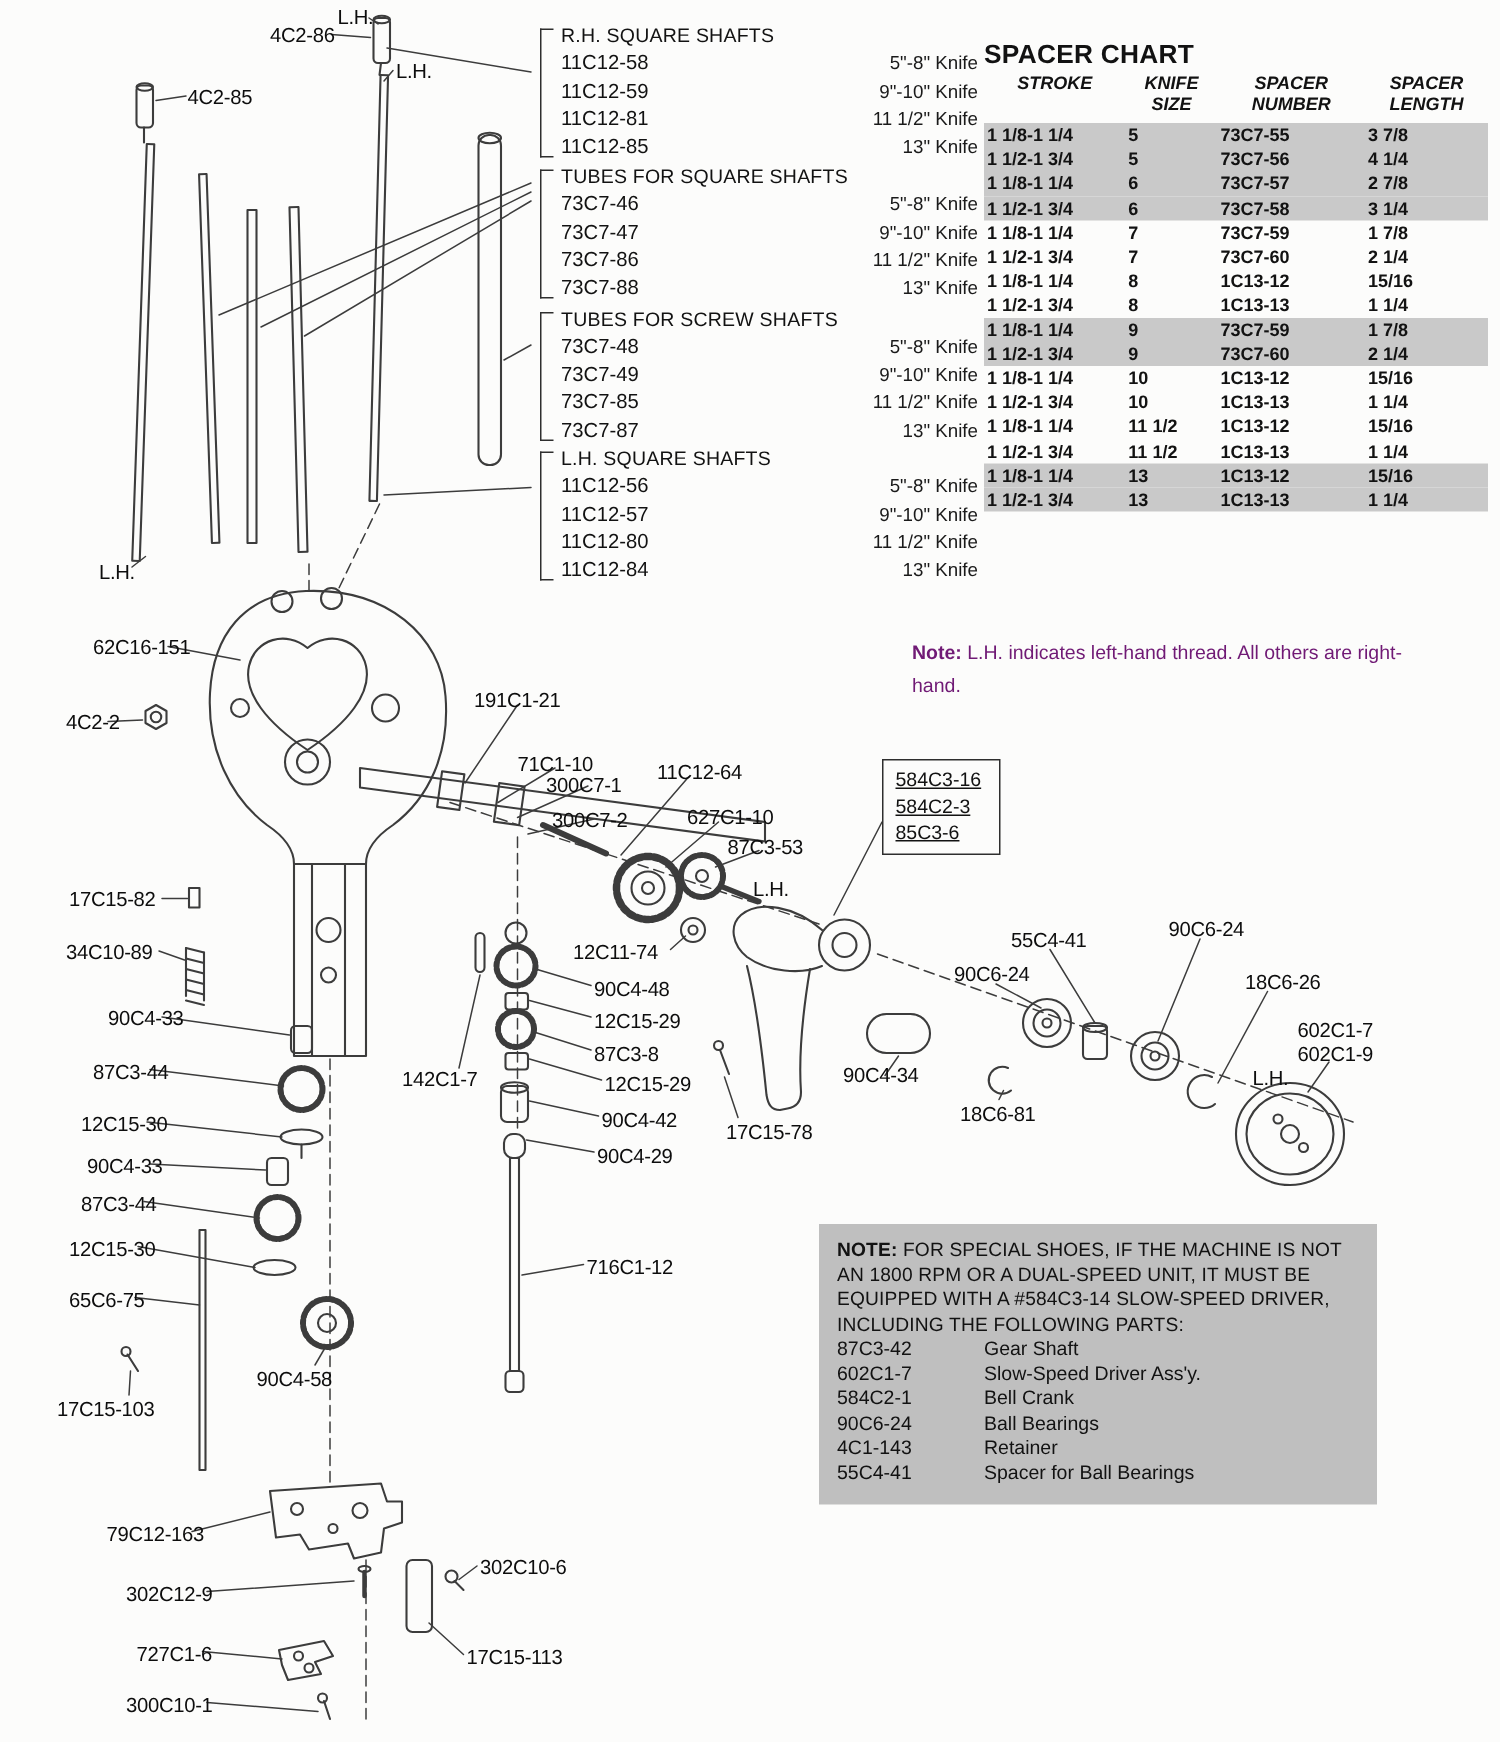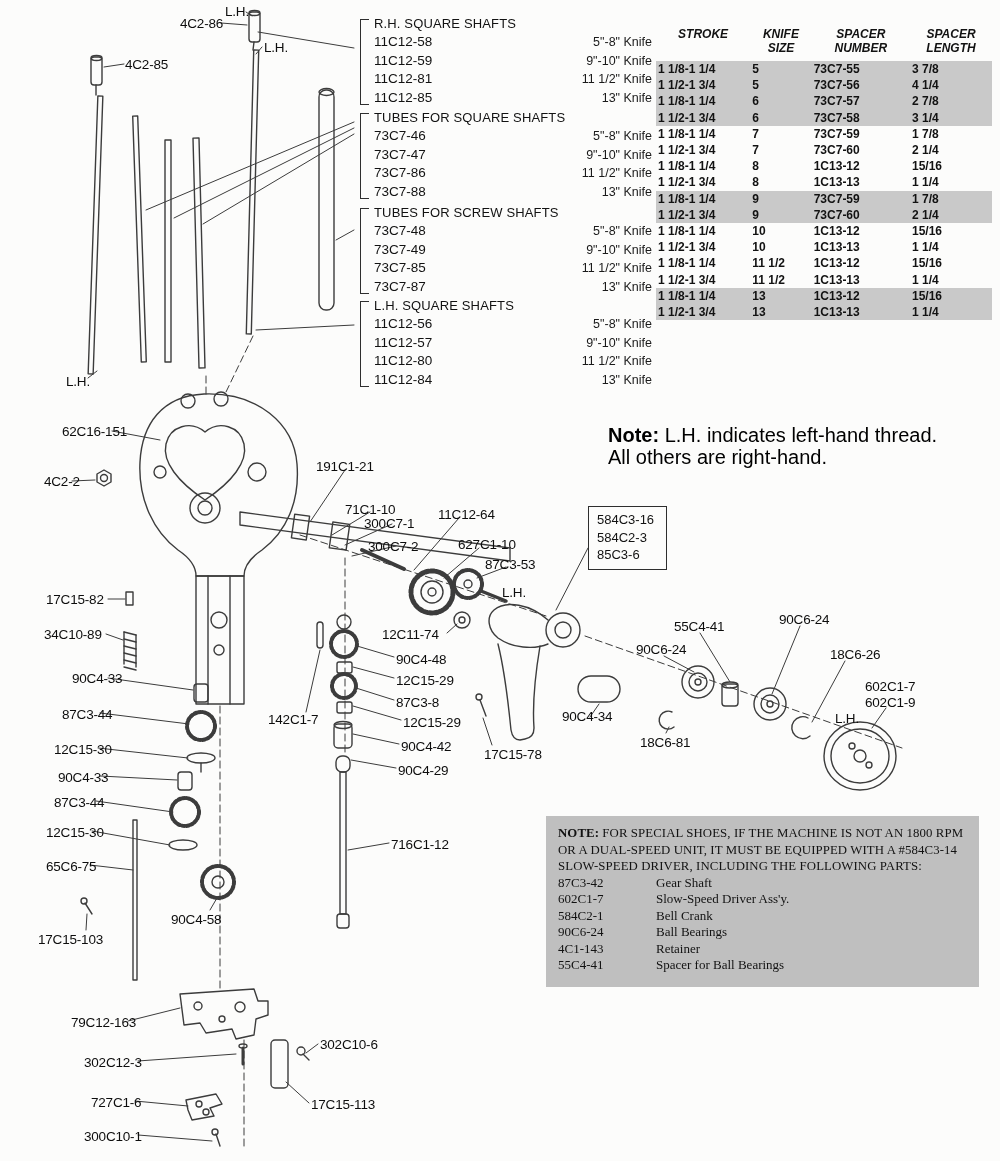--- a/index.html
+++ b/index.html
@@ -23,28 +23,28 @@
 
   #spacer-chart { position:absolute; left:656px; top:26px; width:336px; }
   #spacer-chart .t1 { font-size:17.5px; font-weight:bold; letter-spacing:0.2px; }
   #spacer-chart .t2 { font-size:14.5px; font-weight:bold; margin-bottom:3px; }
   #spacer-table { border-collapse:collapse; width:100%; table-layout:fixed; }
   #spacer-table th { text-align:center; font-size:12px; font-weight:bold; vertical-align:top;
      white-space:pre-line; line-height:13.5px; padding:2px 2px 6px 2px;font-style:italic; }
   #spacer-table td { font-size:12px; font-weight:bold; line-height:16.2px; padding:0 2px; white-space:nowrap; }
   #spacer-table tr.shaded { background:#c9c9c9; }
 
-  #thread-note { position:absolute; left:608px; top:424px; width:330px; font-size:20px; line-height:22px; color:#000000; }
+  #thread-note { position:absolute; left:608px; top:424px; width:330px; font-size:13px; line-height:22px; color:#701a75; }
   #thread-note .nlab { font-weight:bold; }
 
   #bell-crank-box { position:absolute; left:588px; top:506px; display:flex; gap:16px; }
-  #bell-crank-parts { border:1.6px solid #2e2e2e; padding:4px 12px 5px 8px; font-size:13px; line-height:17.5px; }
+  #bell-crank-parts { border:1.6px solid #2e2e2e; padding:4px 12px 5px 8px; font-size:13px; line-height:17.5px;text-decoration:underline; }
   #bell-crank-descs { font-size:12.5px; font-weight:bold; line-height:17.5px; padding-top:6px; }
 
-  #special-note { position:absolute; left:546px; top:816px; width:433px; background:#bfbfbf; padding:9px 12px 13px;font-family:Liberation Serif, serif; }
+  #special-note { position:absolute; left:546px; top:816px; width:372px; background:#bfbfbf; padding:9px 12px 13px; }
   #special-note .nt { font-size:12.8px; line-height:16.5px; letter-spacing:0.1px; }
   #special-note .nt .nlab { font-weight:bold; }
   #special-note .parts { font-size:13px; line-height:16.5px; }
   .note-part-row { display:flex; }
   .note-part-row .pn { width:98px; flex:0 0 98px; }
 </style>
 </head>
 <body>
 
 <svg id="diagram-svg" viewBox="0 0 1000 1161" xmlns="http://www.w3.org/2000/svg">
@@ -352,20 +352,21 @@
         <span class="kn">11 1/2" Knife</span>
       </div>
       <div class="shaft-row">
         <span class="pn">11C12-84</span>
         <span class="kn">13" Knife</span>
       </div>
     </div>
 </div>
 
 <div id="spacer-chart">
+  <div class="t1">SPACER CHART</div>
   <table id="spacer-table">
     <colgroup>
         <col style="width:92px">
         <col style="width:60px">
         <col style="width:96px">
         <col style="width:80px">
       </colgroup>
     <thead>
       <tr>
         <th>STROKE</th>
@@ -563,17 +564,17 @@
 <div class="lbl" style="left:562px;top:709px">90C4-34</div>
 <div class="lbl" style="left:640px;top:735px">18C6-81</div>
 <div class="lbl" style="left:636px;top:642px">90C6-24</div>
 <div class="lbl" style="left:674px;top:619px">55C4-41</div>
 <div class="lbl" style="left:779px;top:612px">90C6-24</div>
 <div class="lbl" style="left:830px;top:647px">18C6-26</div>
 <div class="lbl" style="left:865px;top:679px">602C1-7</div>
 <div class="lbl" style="left:865px;top:695px">602C1-9</div>
 <div class="lbl" style="left:835px;top:711px">L.H.</div>
 <div class="lbl" style="left:71px;top:1015px">79C12-163</div>
-<div class="lbl" style="left:84px;top:1055px">302C12-3</div>
+<div class="lbl" style="left:84px;top:1055px">302C12-9</div>
 <div class="lbl" style="left:320px;top:1037px">302C10-6</div>
 <div class="lbl" style="left:91px;top:1095px">727C1-6</div>
 <div class="lbl" style="left:311px;top:1097px">17C15-113</div>
 <div class="lbl" style="left:84px;top:1129px">300C10-1</div>
 
 </body></html>

